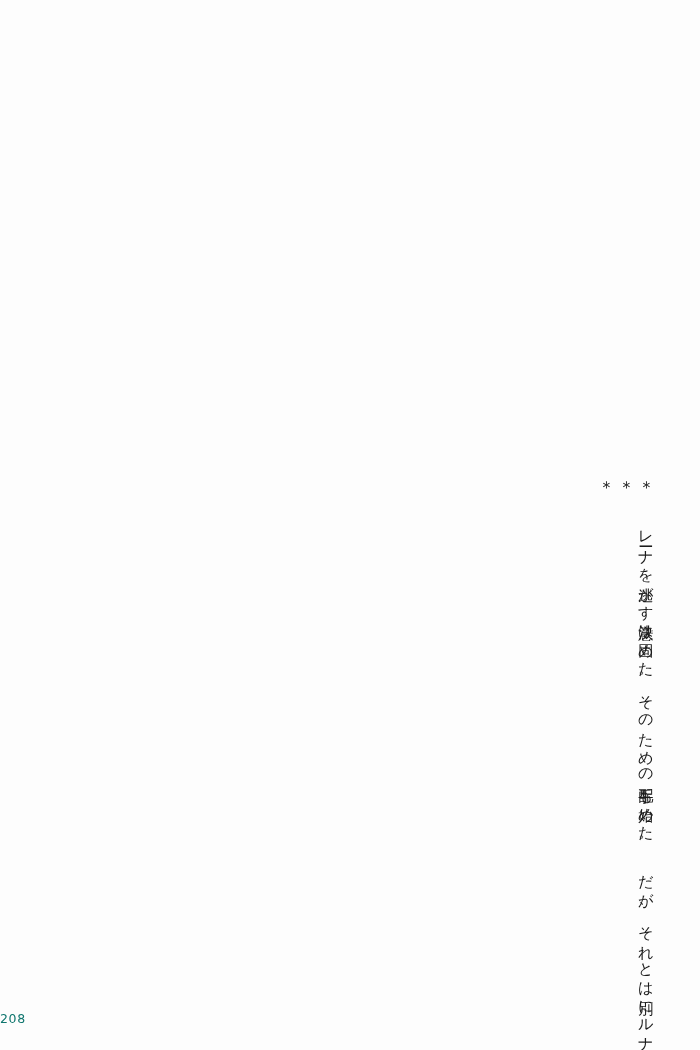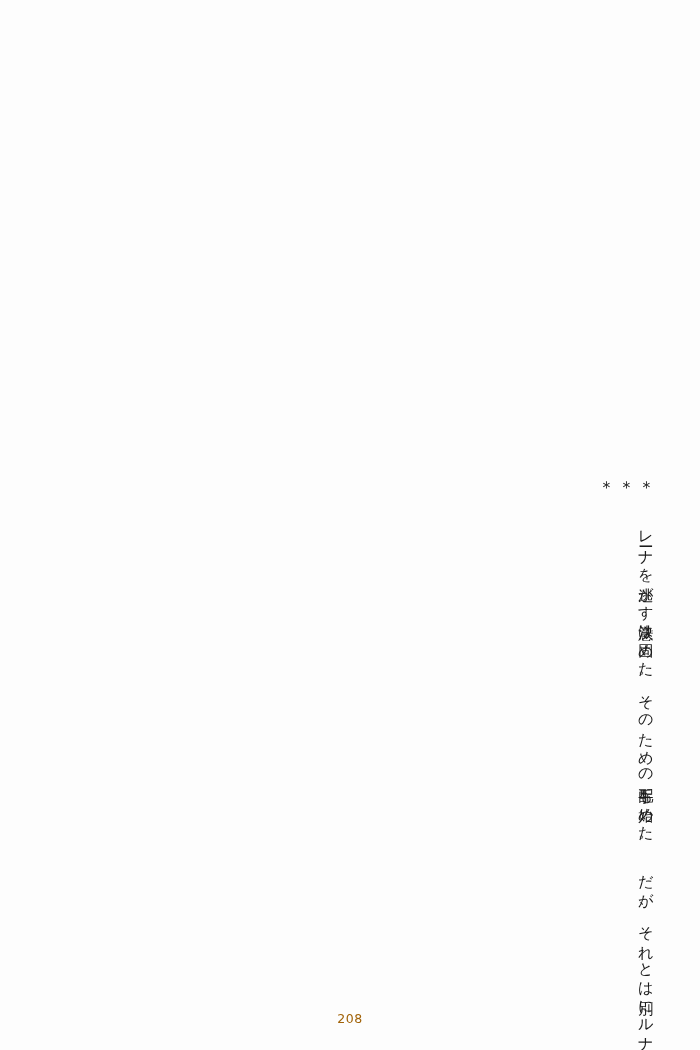--- a/index.html
+++ b/index.html
@@ -74,24 +74,23 @@
     writing-mode: horizontal-tb;
     font-size: 17px;
     letter-spacing: 3px;
   }
 
   .page-number {
     position: absolute;
     bottom: 24px;
     left: 0;
     right: 0;
-    text-align: center;
     font-family: "DejaVu Sans", "Liberation Sans", sans-serif;
     font-size: 12.5px;
-    color: #a16207;
+    color: #0f766e;
     letter-spacing: 0.05em;
   }
 </style>
 </head>
 <body>
 
 <div class="page">
   <div class="text-body">
 
     <div class="scene-break">

